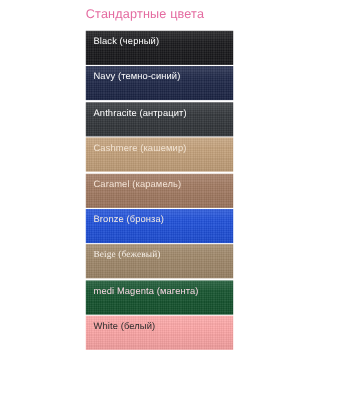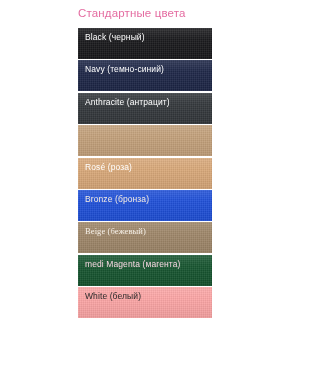--- a/index.html
+++ b/index.html
@@ -120,25 +120,26 @@
         <span class="swatch-label" style="color: rgb(255, 255, 255);">Navy (темно-синий)</span>
       </div>
       <div class="swatch" style="background: rgb(50, 54, 58);">
         <span class="texture"></span>
         <span class="sheen"></span>
         <span class="swatch-label" style="color: rgb(255, 255, 255);">Anthracite (антрацит)</span>
       </div>
       <div class="swatch" style="background: rgb(195, 160, 122);">
         <span class="texture"></span>
         <span class="sheen"></span>
+        <span class="swatch-label" style="color: rgb(242, 228, 212);">Cashmere (кашемир)</span>
       </div>
-      <div class="swatch" style="background: rgb(217, 168, 120);">
+      <div class="swatch" style="background: rgb(160, 120, 96);">
         <span class="texture"></span>
         <span class="sheen"></span>
-        <span class="swatch-label" style="color: rgb(255, 255, 255);">Rosé (роза)</span>
+        <span class="swatch-label" style="color: rgb(243, 227, 214);">Caramel (карамель)</span>
       </div>
       <div class="swatch" style="background: #1d4ed8; padding-left: 28px;">
         <span class="texture"></span>
         <span class="sheen"></span>
         <span class="swatch-label" style="color: rgb(245, 236, 226);">Bronze (бронза)</span>
       </div>
       <div class="swatch" style="background: rgb(158, 134, 104); font-family: Liberation Serif, serif;">
         <span class="texture"></span>
         <span class="sheen"></span>
         <span class="swatch-label" style="color: rgb(246, 240, 232);">Beige (бежевый)</span>

